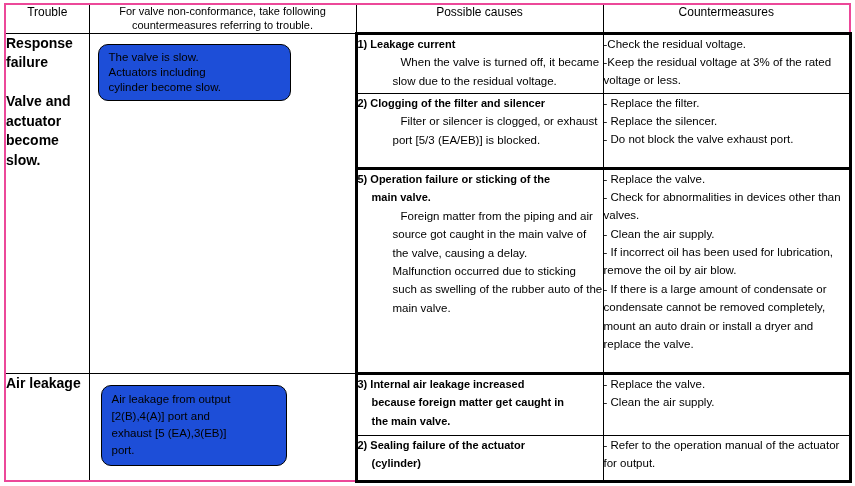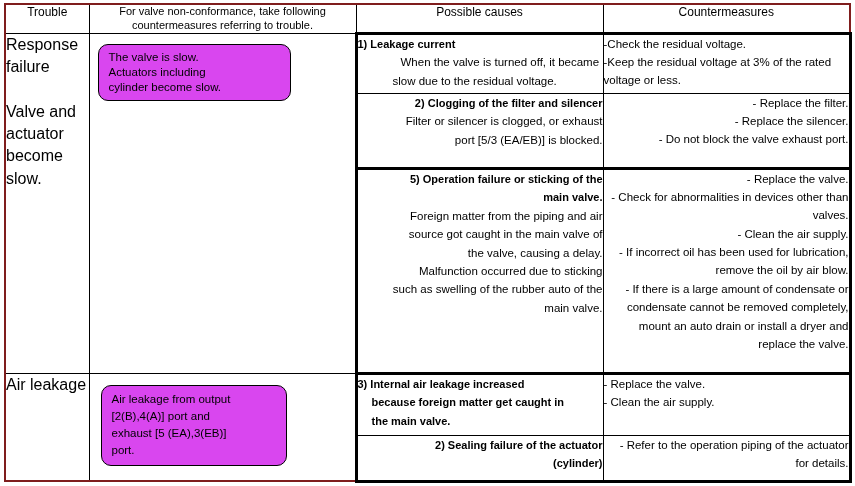--- a/index.html
+++ b/index.html
@@ -12,48 +12,49 @@
     font-family: "Liberation Sans", sans-serif;
     color: #000;
     overflow: hidden;
   }
   table.tbl {
     position: absolute;
     left: 4px;
     top: 3px;
     border-collapse: collapse;
     table-layout: fixed;
-    border: 2px solid #7f1d1d;
+    border: 2px solid #ec4899;
   }
   .tbl th, .tbl td {
     border: 1px solid #000;
     padding: 0;
     vertical-align: top;
     overflow: hidden;
   }
   .hdr {
     font-size: 12px;
     font-weight: normal;
     text-align: center;
     vertical-align: middle;
     padding: 1px 2px;
   }
   .hdr-instr { font-size: 11px; line-height: 1.25; margin-top: 24px; }
   .pre { white-space: pre-line; }
   .trouble {
-    font-size: 16px;
+    font-size: 14px;
     vertical-align: middle;
     padding: 4px 4px 4px 8px;
     line-height: 1.4;
+    font-weight: bold;
   }
   .bubblecell { vertical-align: top; }
   .bubble {
     border: 1px solid #000;
     border-radius: 10px;
-    background: #d946ef;
+    background: #1d4ed8;
     font-size: 11.5px;
     padding: 5px 10px;
     line-height: 1.32;
   }
   .bubble1 { width: 193px; margin: 10px 0 0 8px; }
   .bubble2 { width: 186px; margin: 11px 0 0 11px; line-height: 1.5; }
   .cause {
     font-size: 11.5px;
     padding: 3px 3px 4px 5px;
     line-height: 1.6;
@@ -70,21 +71,21 @@
   .cb { text-indent: 8px; padding-left: 35px; }
   .counter {
     font-size: 11.5px;
     padding: 3px 2px 4px 6px;
     line-height: 1.6;
     margin-top: 37px;
   }
   .tkL { border-left: 3px solid #000 !important; }
   .tkR { border-right: 3px solid #000 !important; }
   .tkT { border-top: 3px solid #000 !important; }
-  .tkB { border-bottom: 3px solid #000 !important; text-align: right; }
+  .tkB { border-bottom: 3px solid #000 !important; }
 </style>
 </head>
 <body>
 
 <div class="page">
   <table class="tbl">
     <colgroup>
       <col style="width:84px">
       <col style="width:267px">
       <col style="width:247px">
@@ -161,17 +162,17 @@
         <td class="counter pre tkR tkT">- Replace the valve.
 - Clean the air supply.</td>
       </tr>
 
       <tr style="height:46px">
         <td class="cause tkL tkB">
           <div class="ct">2) Sealing failure of the actuator
 (cylinder)</div>
           <div class="cb pre"></div>
         </td>
-        <td class="counter pre tkR tkB">- Refer to the operation piping of the actuator for details.</td>
+        <td class="counter pre tkR tkB">- Refer to the operation manual of the actuator for output.</td>
       </tr>
     </tbody>
   </table>
 </div>
 
 </body></html>

